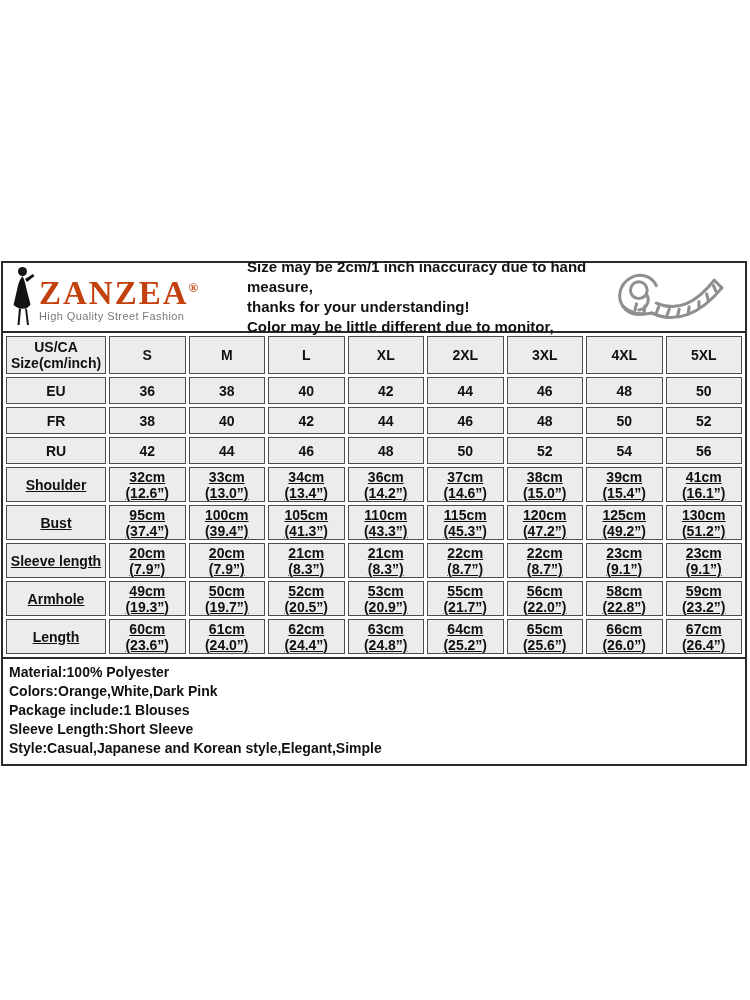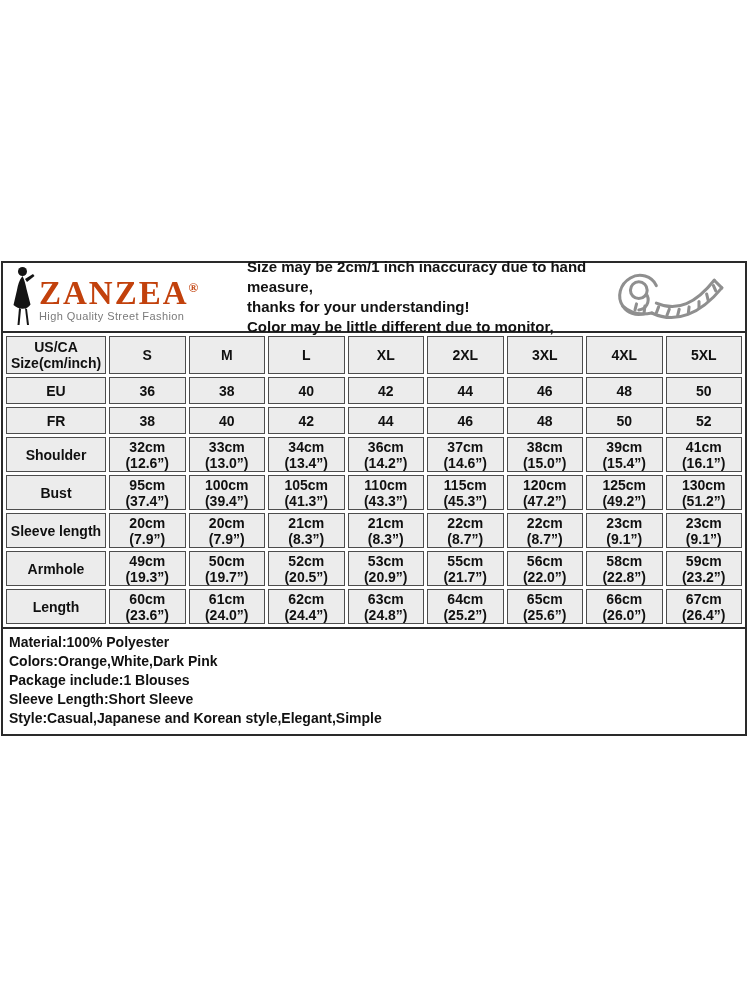--- a/index.html
+++ b/index.html
@@ -13,21 +13,21 @@
   .brand-line{font-family:"Liberation Serif",serif;font-weight:bold;font-size:33px;line-height:32px;color:#c2410c;letter-spacing:2px;white-space:nowrap;}
   .brand-reg{font-size:13px;vertical-align:super;letter-spacing:0;}
   .tagline{font-size:11px;color:#7a7a7a;letter-spacing:0.4px;margin-top:1px;white-space:nowrap;}
   .notice{flex:1 1 auto;font-weight:bold;font-size:15px;line-height:20px;color:#121212;padding:0 2px;}
   .tape{flex:0 0 auto;width:148px;display:flex;justify-content:center;align-items:center;}
   
   table{border-collapse:separate;border-spacing:3px;width:100%;table-layout:fixed;background:#fff;}
   th,td{border:1px solid #4d4d4d;background:#ececec;text-align:center;vertical-align:middle;font-weight:bold;color:#101010;padding:0;font-size:14px;}
   .row-head th{height:36px;line-height:16px;}
   .row-simple td{height:25px;}
-  .row-measure td{height:33px;line-height:16px;}
+  .row-measure td{height:33px;line-height:16px;text-decoration:underline;}
   
   .details{border-top:2px solid #2a2a2a;padding:4px 6px 6px 6px;background:#fff;}
   .details div{font-weight:bold;font-size:14px;line-height:19px;color:#111;}
 </style>
 </head>
 <body>
 
 <div class="sheet">
 
   <div class="banner">
@@ -167,20 +167,49 @@
           <td>
             <div>48</div>
           </td>
           <td>
             <div>50</div>
           </td>
           <td>
             <div>52</div>
           </td>
         </tr>
+        <tr class="row-simple">
+          <td>
+            <div>RU</div>
+          </td>
+          <td>
+            <div>42</div>
+          </td>
+          <td>
+            <div>44</div>
+          </td>
+          <td>
+            <div>46</div>
+          </td>
+          <td>
+            <div>48</div>
+          </td>
+          <td>
+            <div>50</div>
+          </td>
+          <td>
+            <div>52</div>
+          </td>
+          <td>
+            <div>54</div>
+          </td>
+          <td>
+            <div>56</div>
+          </td>
+        </tr>
         <tr class="row-measure">
           <td>
             <div>Shoulder</div>
           </td>
           <td>
             <div>32cm</div>
             <div>(12.6”)</div>
           </td>
           <td>
             <div>33cm</div>

